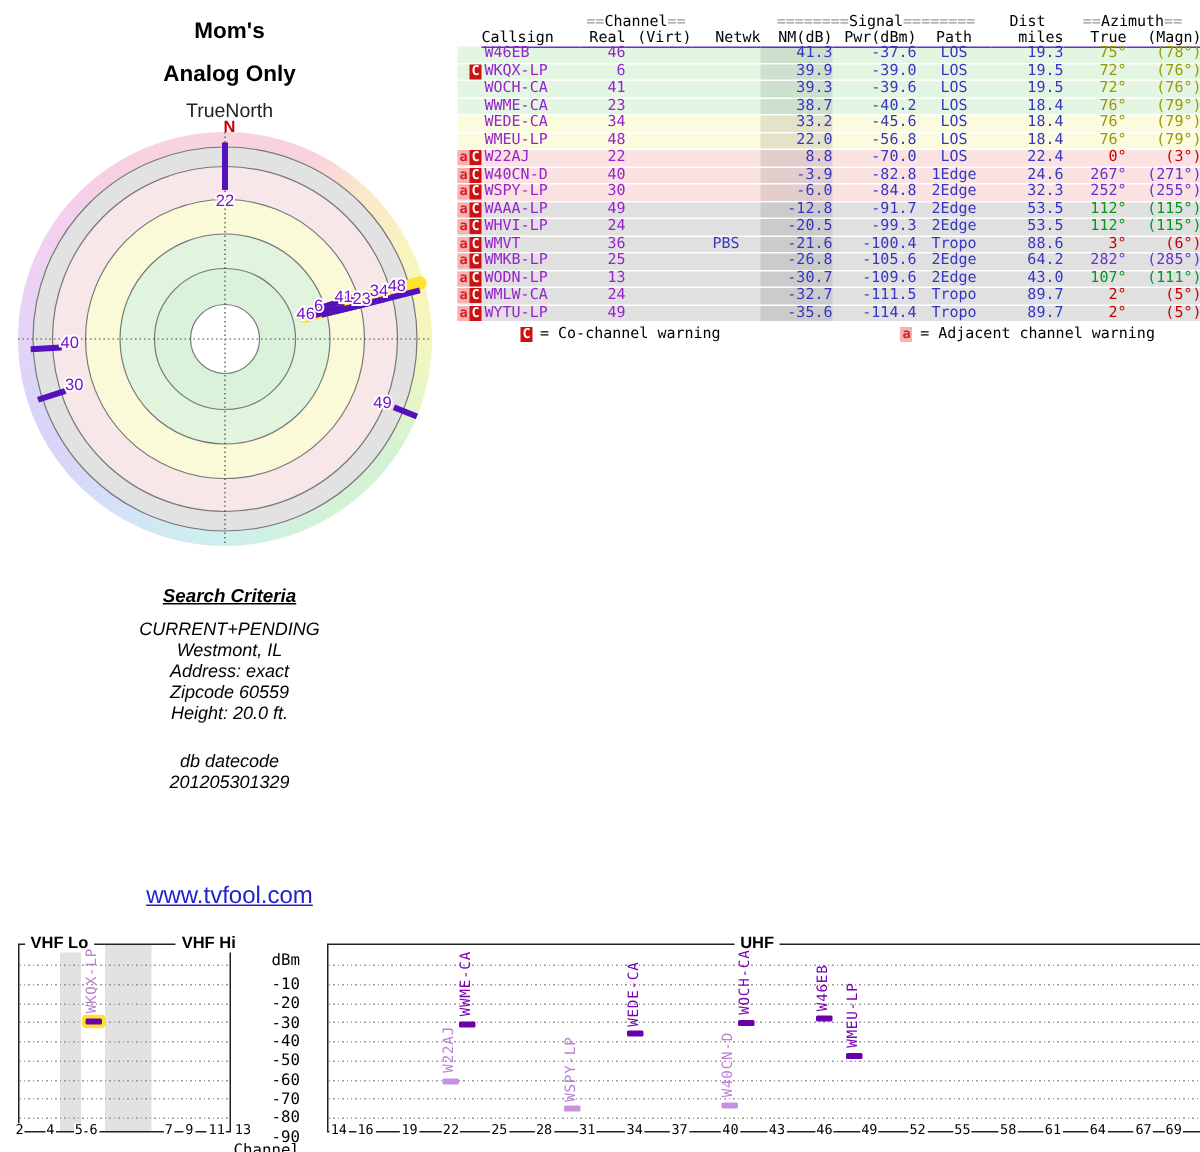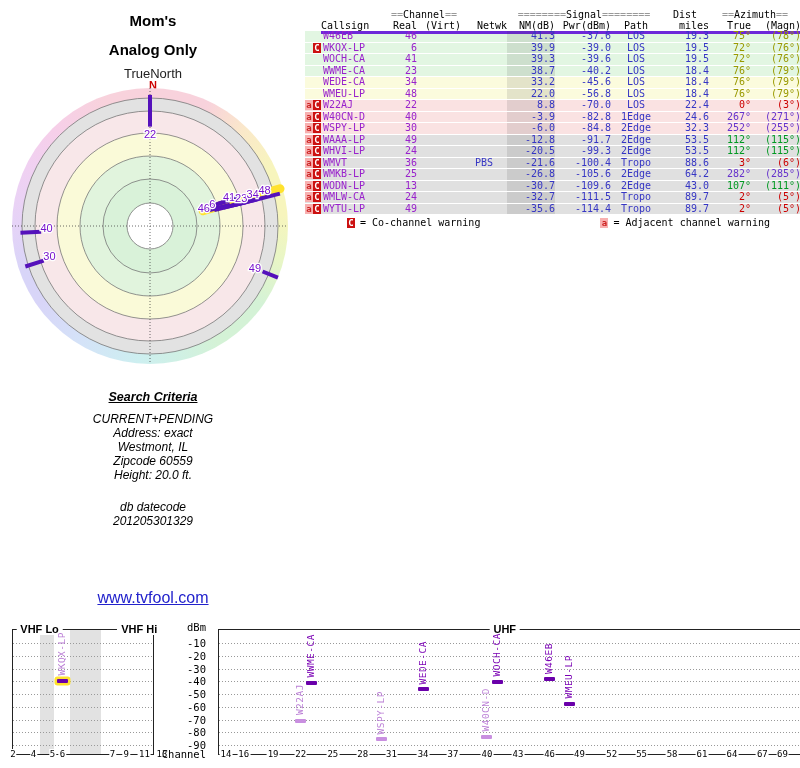--- a/index.html
+++ b/index.html
@@ -26,21 +26,21 @@
   .sc-date{margin-top:18px;}
   .tflink{position:absolute;left:0;top:589px;width:306px;text-align:center;font-size:16px;}
   .tflink a{color:#2222cc;text-decoration:underline;cursor:pointer;}
   
   #sig-table{position:absolute;left:305px;top:9px;
      font-family:"DejaVu Sans Mono",monospace;font-size:10px;}
   .trow,.hrow{display:grid;
      grid-template-columns:8px 8px 66px 30px 44px 46px 48px 56px 50px 48px 42px 50px;
      height:10.5px;line-height:10.5px;margin-bottom:1px;white-space:pre;}
   .hrow{height:11px;line-height:11px;margin-bottom:0;}
-  .hrow2 span{border-bottom:3px solid #6d28d9;}
+  .hrow2 span{border-bottom:1px solid #6d28d9;}
   .hrow2 .nound{border-bottom:none;}
   .cl{text-align:left;}.cr{text-align:right;}.cc{text-align:center;}
   .sp2{grid-column:span 2;}.sp3{grid-column:span 3;}
   .hdim{color:#999;border-bottom:none!important;}
   .bg-green{background:#e2f6e2;}
   .bg-yellow{background:#fbfbdd;}
   .bg-pink{background:#fae2e2;}
   .bg-gray{background:#e0e0e0;}
   .col-callsign{color:#9922cc;padding-left:2px;}
   .col-real,.col-virt{color:#9922cc;}
@@ -70,21 +70,21 @@
   .marker{position:absolute;width:11px;height:4px;border-radius:1px;}
   .marker.strong{background:#6a00aa;}
   .marker.weak{background:#c98fe0;}
   .marker.hl{box-shadow:0 0 0 2.5px #ffe22e;}
   .vlabel{position:absolute;writing-mode:vertical-rl;transform:rotate(180deg);
      width:12px;font-family:"DejaVu Sans Mono",monospace;font-size:9.5px;letter-spacing:0.5px;}
   .vlabel.strong{color:#7a00b4;}
   .vlabel.weak{color:#bb7fd6;}
   #axis-col{position:absolute;left:166px;top:620px;width:46px;height:148px;
      font-family:"DejaVu Sans Mono",monospace;font-size:10.5px;text-align:right;}
-  #axis-col div{position:absolute;right:6px;white-space:nowrap;}
+  #axis-col div{position:absolute;right:12px;white-space:nowrap;margin-top:13px;}
 </style>
 </head>
 <body>
 
 <div id="page">
 
   <div class="rtitle">Mom's</div>
   <div class="rsub">Analog Only</div>
   <div class="tnorth">TrueNorth</div>
   <div class="nmark">N</div>
@@ -118,22 +118,22 @@
         <text x="252.5660938416642" y="106.0971624817342" text-anchor="middle" fill="#7711cc" stroke="#ffffff" stroke-width="2.5" paint-order="stroke" font-family="&quot;Liberation Sans&quot;,sans-serif" font-size="11px">48</text>
         <text x="242.9939504912018" y="184.20729747627854" text-anchor="middle" fill="#7711cc" stroke="#ffffff" stroke-width="2.5" paint-order="stroke" font-family="&quot;Liberation Sans&quot;,sans-serif" font-size="11px">49</text>
         <text x="34.519073795409824" y="143.98693528836796" text-anchor="middle" fill="#7711cc" stroke="#ffffff" stroke-width="2.5" paint-order="stroke" font-family="&quot;Liberation Sans&quot;,sans-serif" font-size="11px">40</text>
         <text x="37.4389862070239" y="171.7875293525474" text-anchor="middle" fill="#7711cc" stroke="#ffffff" stroke-width="2.5" paint-order="stroke" font-family="&quot;Liberation Sans&quot;,sans-serif" font-size="11px">30</text>
       </svg>
   </div>
 
   <div class="sc">
     <div class="sc-head">Search Criteria</div>
     <div>CURRENT+PENDING</div>
+    <div>Westmont, IL</div>
     <div>Address: exact</div>
-    <div>Westmont, IL</div>
     <div>Zipcode 60559</div>
     <div>Height: 20.0 ft.</div>
     <div class="sc-date">db datecode</div>
     <div>201205301329</div>
   </div>
 
   <div class="tflink">
     <a>www.tvfool.com</a>
   </div>
 

